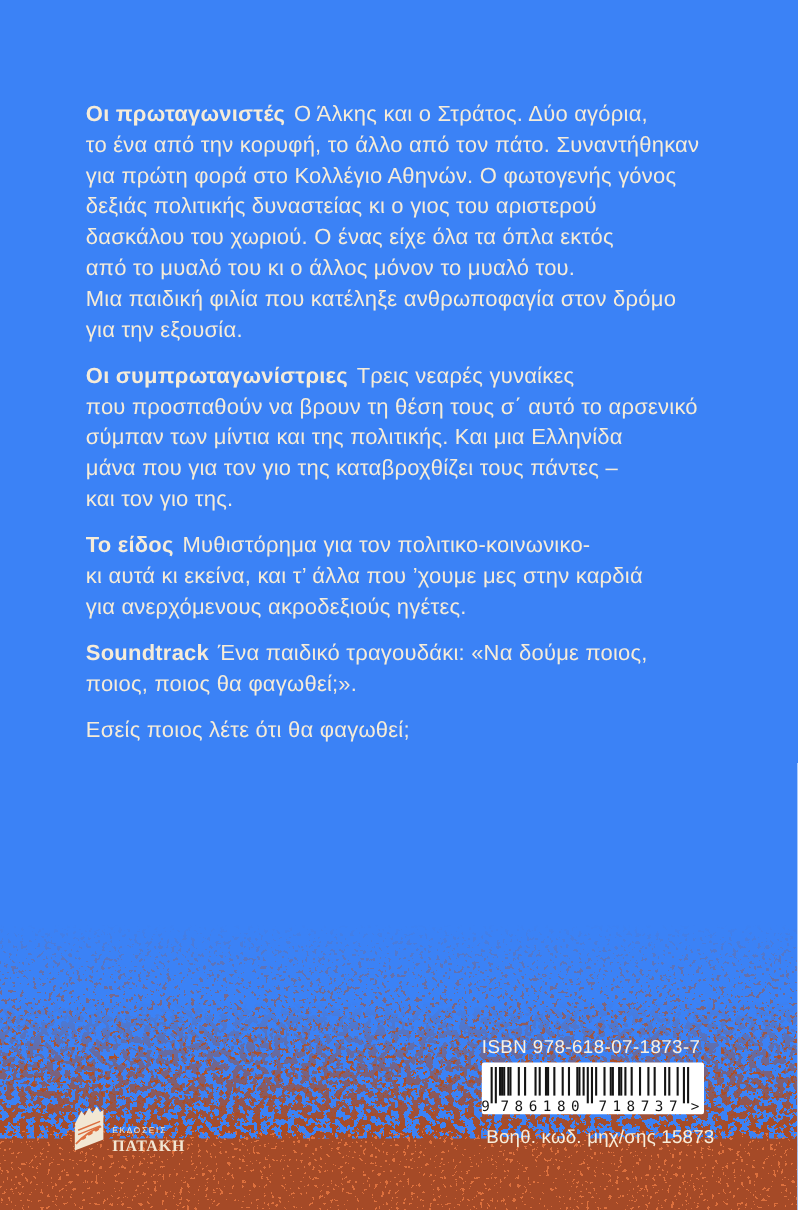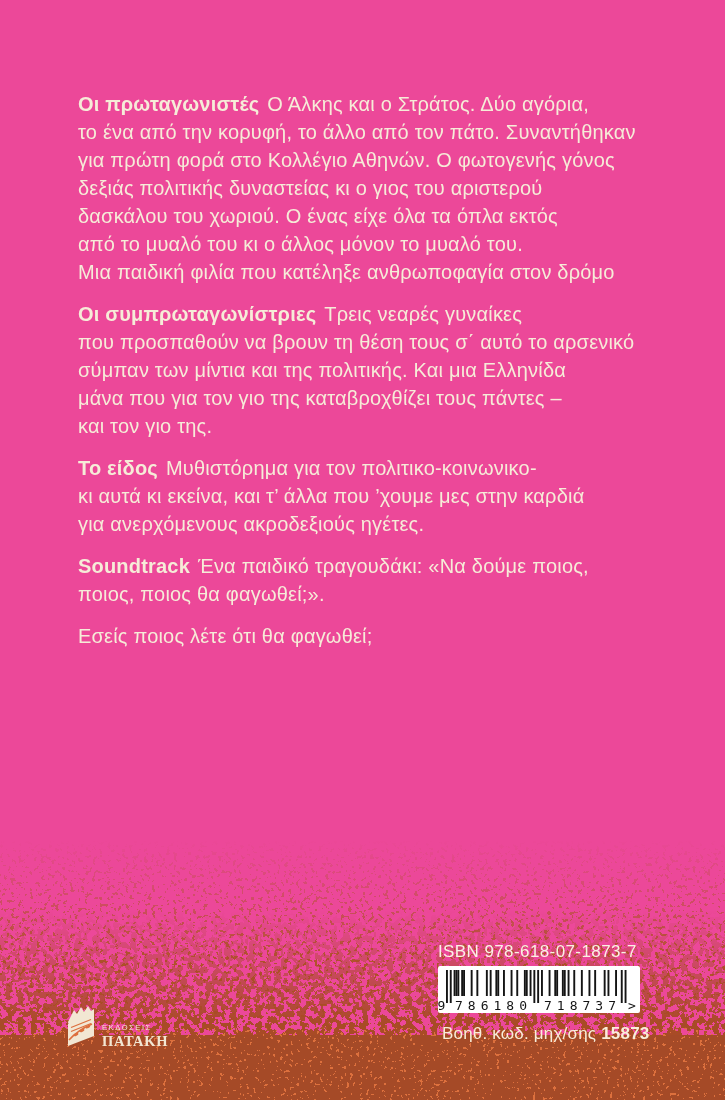--- a/index.html
+++ b/index.html
@@ -1,18 +1,18 @@
 <!DOCTYPE html>
 <html><head>
 <meta charset="utf-8">
 <style>
   html,body{margin:0;padding:0;background:#fff;}
   .cover{
     position:relative;width:725px;height:1100px;overflow:hidden;
-    background:#ec4899;
+    background:#3b82f6;
     font-family:"Liberation Sans", sans-serif;
   }
   .text-block{
     position:absolute;left:78px;top:90px;width:600px;
     color:#F6ECD8;font-size:20px;letter-spacing:0.2px;
   }
   .para{margin:0 0 14px 0;}
   .line{height:28px;line-height:28px;white-space:nowrap;}
   .para b{font-weight:bold;margin-right:8px;}
   .texture{position:absolute;left:0;top:830px;width:725px;height:270px;display:block;}
@@ -26,39 +26,40 @@
   }
   .barcode-box svg{display:block;}
   .bcd{
     font-family:"DejaVu Sans Mono", monospace;
     font-size:13px;fill:#141414;
   }
   .machine-code{
     position:absolute;left:442px;top:1024px;
     font-size:17px;color:#F8EEDA;letter-spacing:0.2px;white-space:nowrap;
   }
-  .machine-code b{font-weight:bold;}
+  .machine-code b{font-weight:normal;}
   .pub-logo{position:absolute;left:64px;top:1004px;}
   .pub-logo text{font-family:"Liberation Sans", sans-serif;}
   .pub-logo .serif{font-family:"Liberation Serif", serif;}
 </style>
 </head>
 <body>
 
 <div class="cover">
 
   <div class="text-block">
       <div class="para">
         <div class="line"><b>Οι πρωταγωνιστές</b>Ο Άλκης και ο Στράτος. Δύο αγόρια,</div>
         <div class="line">το ένα από την κορυφή, το άλλο από τον πάτο. Συναντήθηκαν</div>
         <div class="line">για πρώτη φορά στο Κολλέγιο Αθηνών. Ο φωτογενής γόνος</div>
         <div class="line">δεξιάς πολιτικής δυναστείας κι ο γιος του αριστερού</div>
         <div class="line">δασκάλου του χωριού. Ο ένας είχε όλα τα όπλα εκτός</div>
         <div class="line">από το μυαλό του κι ο άλλος μόνον το μυαλό του.</div>
         <div class="line">Μια παιδική φιλία που κατέληξε ανθρωποφαγία στον δρόμο</div>
+        <div class="line">για την εξουσία.</div>
       </div>
       <div class="para">
         <div class="line"><b>Οι συμπρωταγωνίστριες</b>Τρεις νεαρές γυναίκες</div>
         <div class="line">που προσπαθούν να βρουν τη θέση τους σ΄ αυτό το αρσενικό</div>
         <div class="line">σύμπαν των μίντια και της πολιτικής. Και μια Ελληνίδα</div>
         <div class="line">μάνα που για τον γιο της καταβροχθίζει τους πάντες –</div>
         <div class="line">και τον γιο της.</div>
       </div>
       <div class="para">
         <div class="line"><b>Το είδος</b>Μυθιστόρημα για τον πολιτικο-κοινωνικο-</div>

